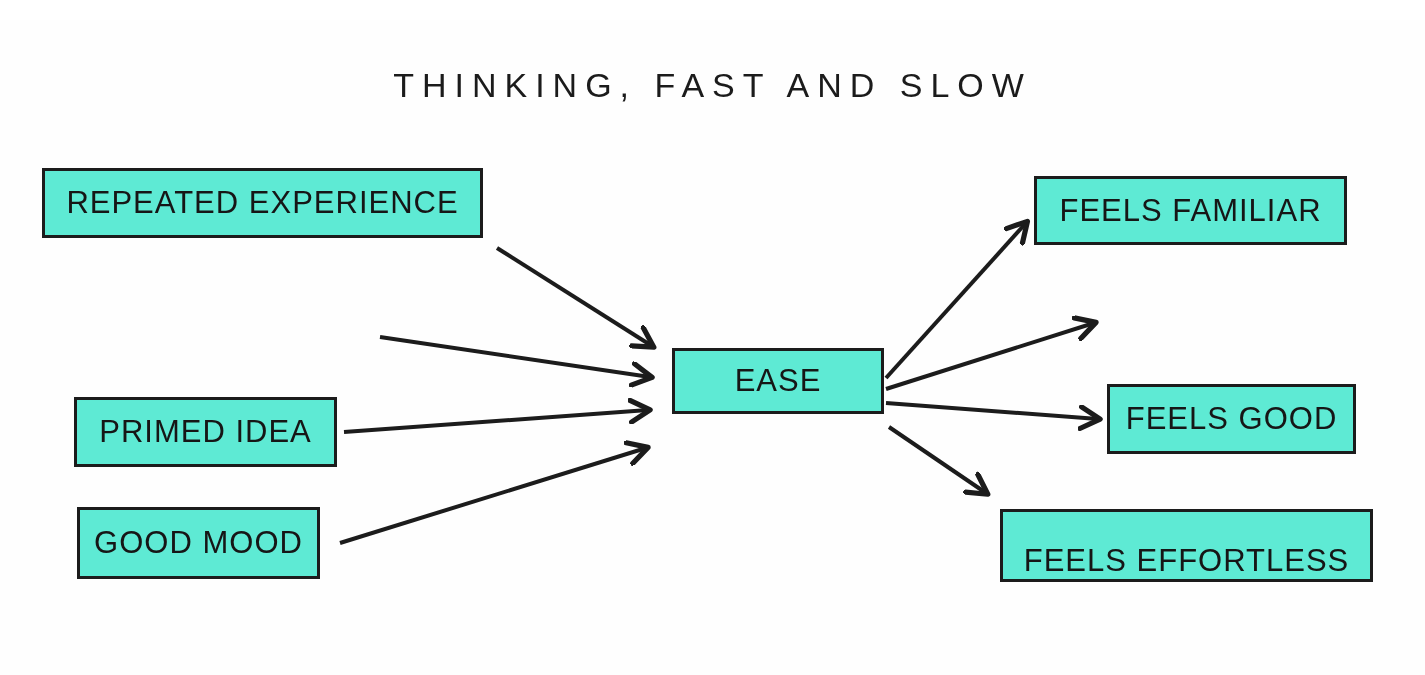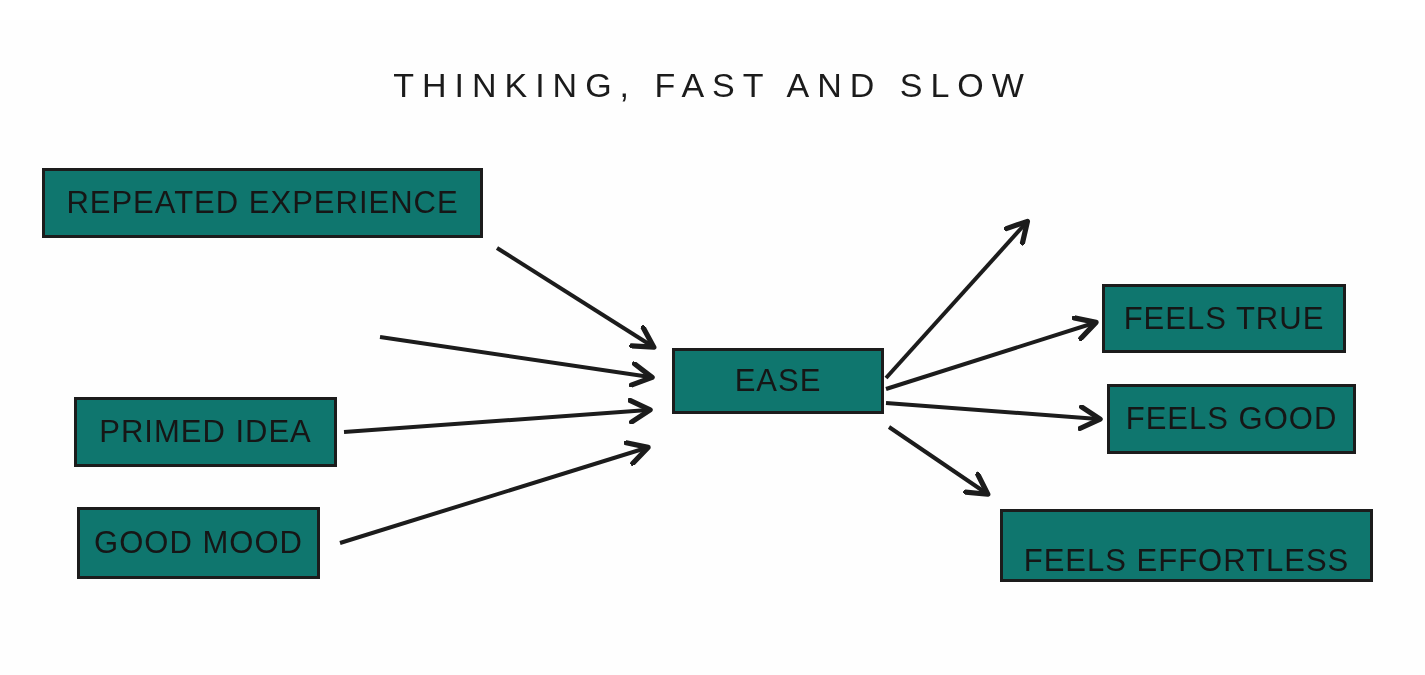--- a/index.html
+++ b/index.html
@@ -23,21 +23,21 @@
     text-align: center;
     font-size: 34px;
     letter-spacing: 8px;
     color: #1b1b1b;
     font-weight: 500;
   }
 
   .node {
     position: absolute;
     border: 3px solid #1c1c1c;
-    background: #0f766e;
+    background: #5eead4;
     display: flex;
     align-items: center;
     justify-content: center;
     font-size: 31px;
     letter-spacing: 1px;
     color: #161616;
     white-space: nowrap;
   }
 
   
@@ -105,22 +105,22 @@
     <span>PRIMED IDEA</span>
   </div>
   <div class="node cause-3">
     <span>GOOD MOOD</span>
   </div>
 
   <div class="node center-node">
     <span>EASE</span>
   </div>
 
-  <div class="node cons-1">
-    <span>FEELS TRUE</span>
+  <div class="node cons-0">
+    <span>FEELS FAMILIAR</span>
   </div>
   <div class="node cons-2">
     <span>FEELS GOOD</span>
   </div>
   <div class="node cons-3">
     <span>FEELS EFFORTLESS</span>
   </div>
 
 
 </div>

